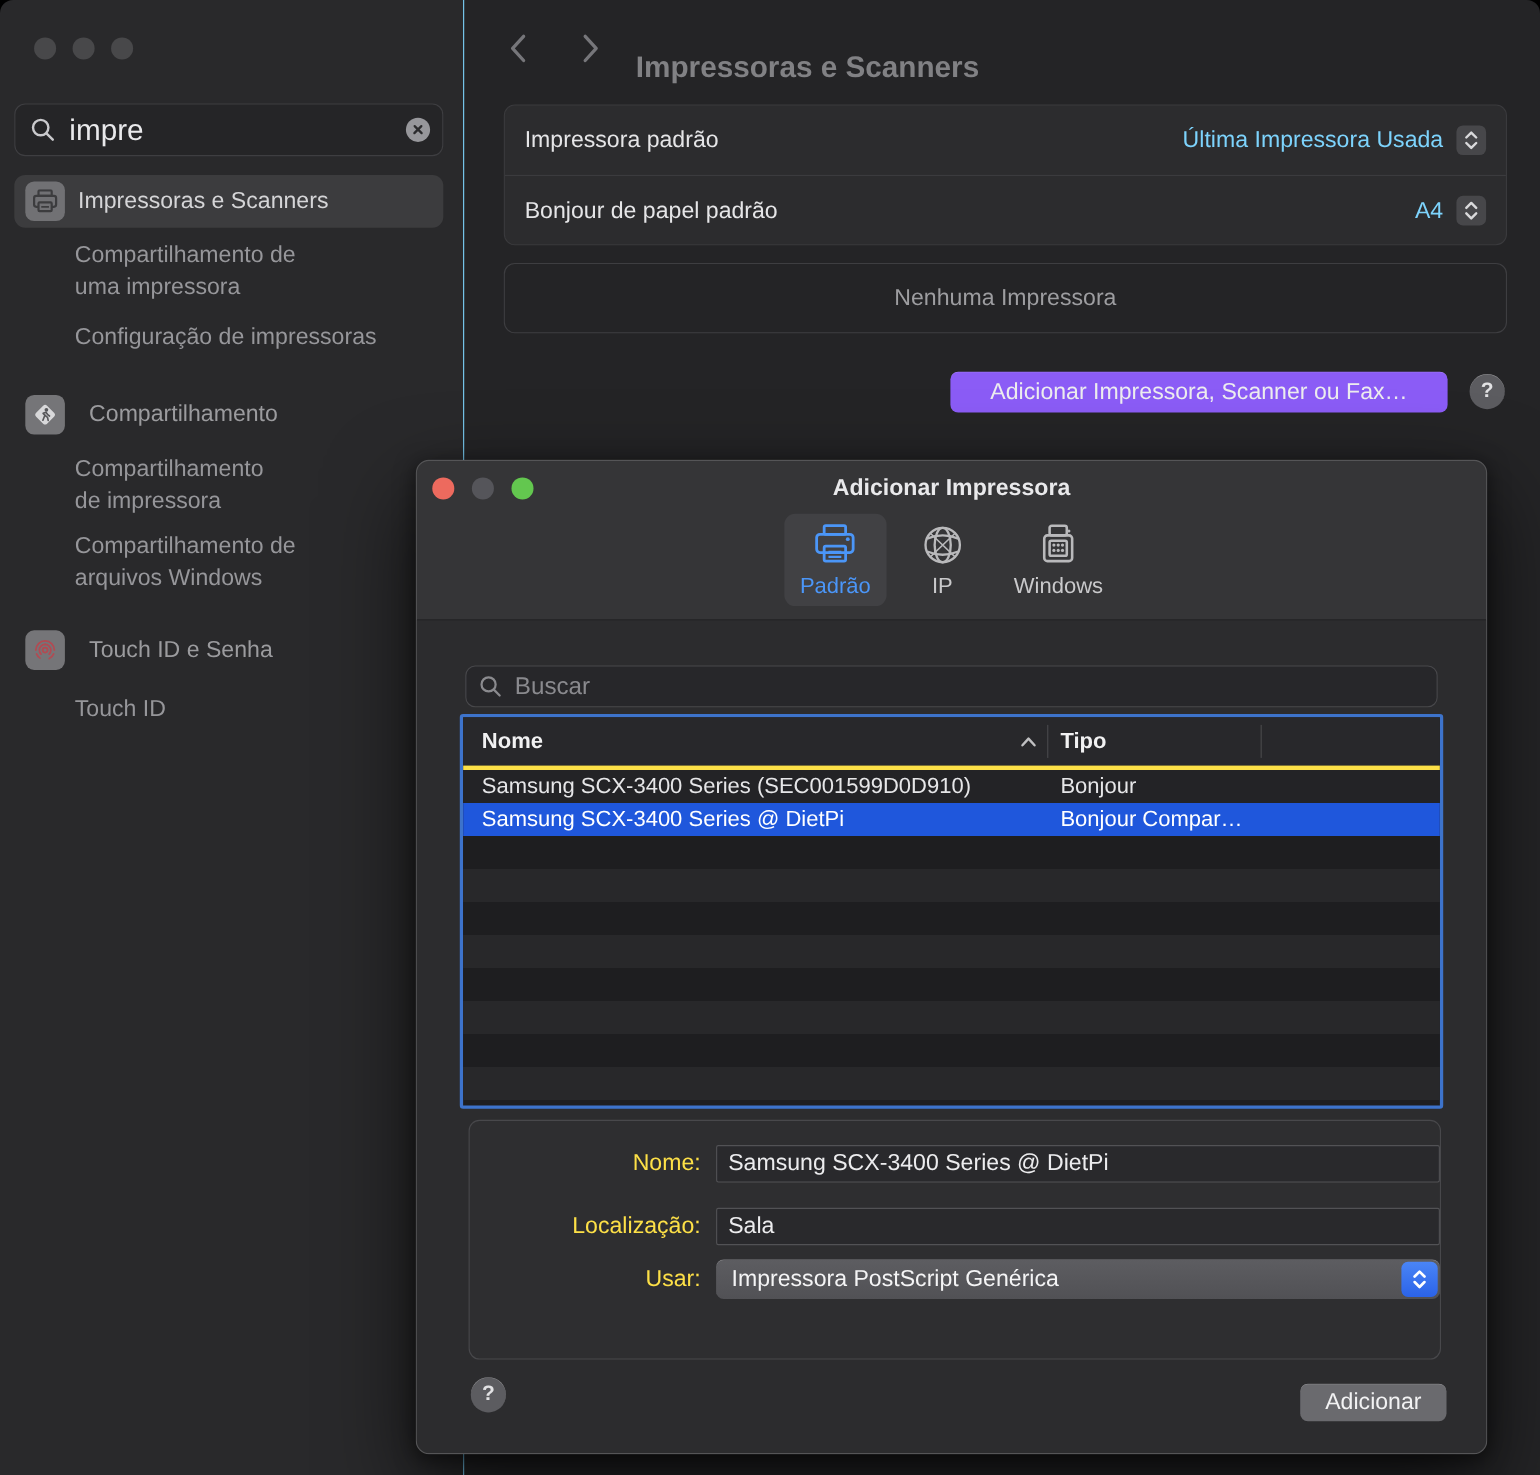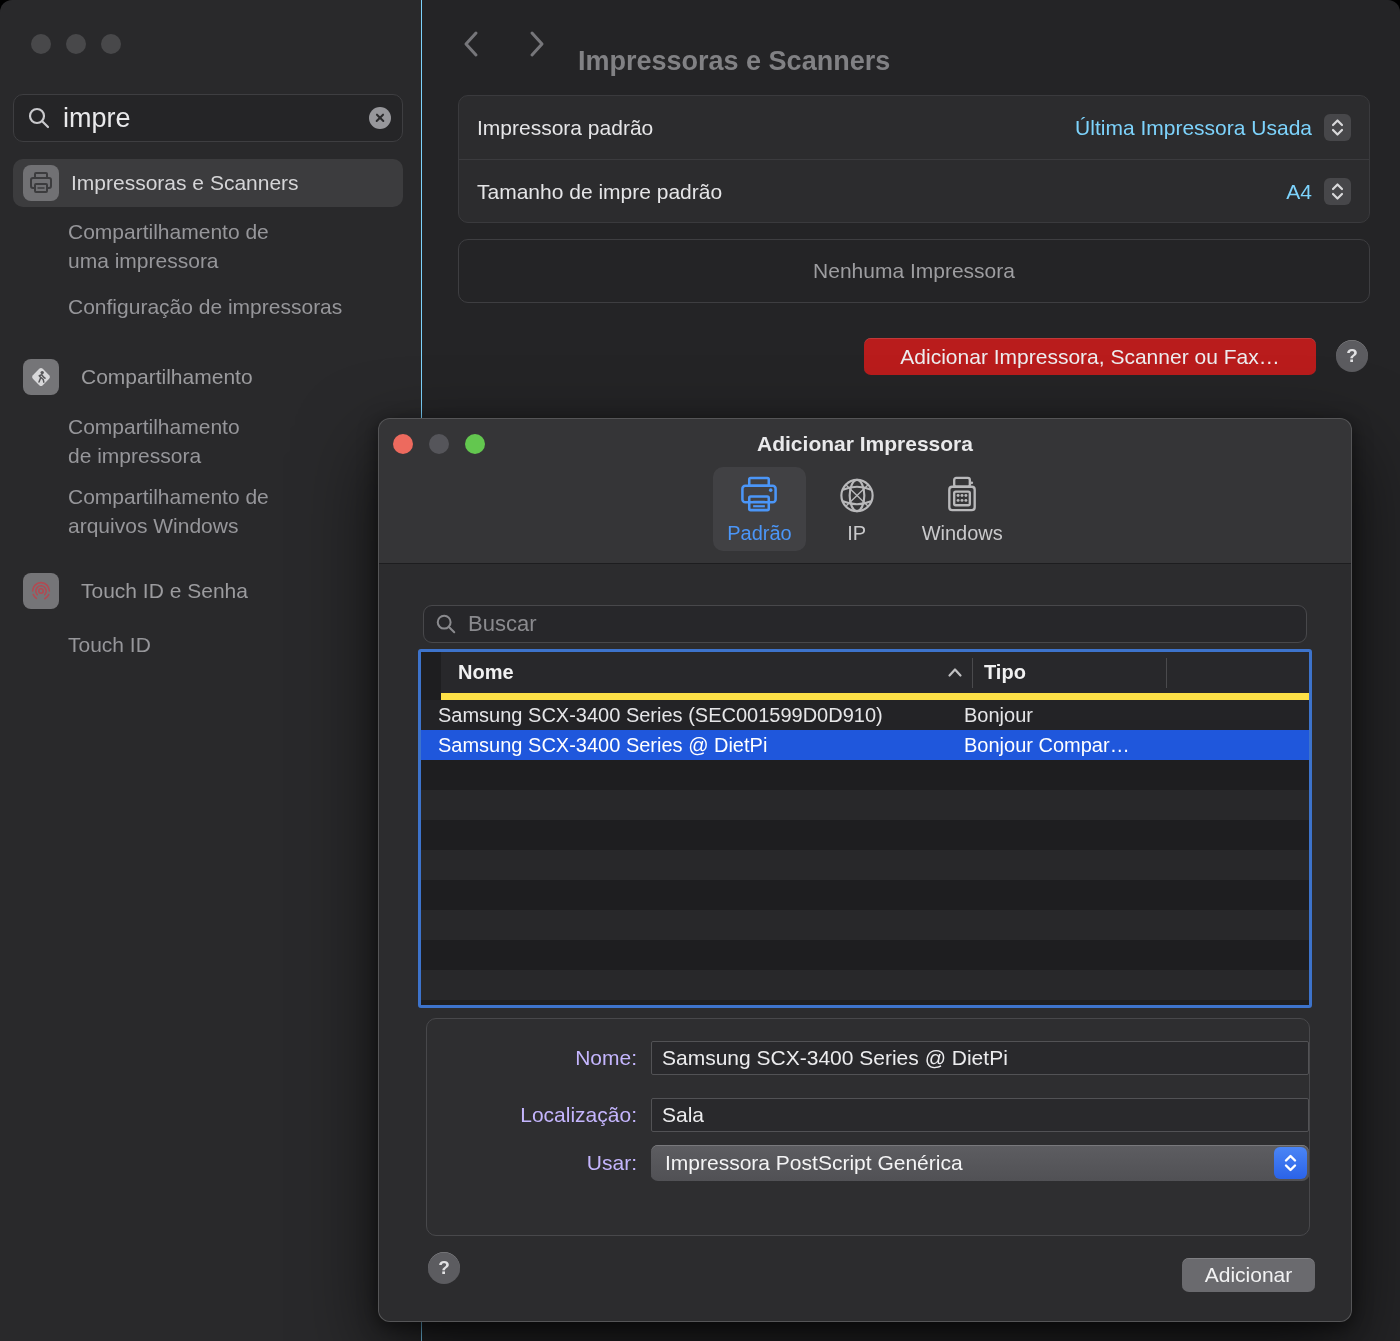--- a/index.html
+++ b/index.html
@@ -45,21 +45,21 @@
   .prefrow{height:63px;display:flex;align-items:center;padding:0 18px;}
   .prefrow + .prefrow{border-top:1px solid #3b3b3e;}
   .prefrow .plabel{font-size:21px;color:#e5e5e7;flex:1;}
   .prefrow .pvalue{font-size:21px;color:#7dd3fc;margin-right:12px;}
   .stepper{width:27px;height:27px;border-radius:6px;background:#47474a;display:flex;
            align-items:center;justify-content:center;}
   .card2{position:absolute;left:36px;top:239px;width:912px;height:64px;border-radius:10px;
          border:1px solid #3e3e41;box-sizing:border-box;display:flex;align-items:center;
          justify-content:center;font-size:21px;color:#9d9da0;}
   .addbtn{position:absolute;left:442px;top:338px;width:452px;height:37px;border-radius:7px;
-          background:#b91c1c;border:none;color:#ededef;font-size:21px;font-family:inherit;
+          background:#8b5cf6;border:none;color:#ededef;font-size:21px;font-family:inherit;
           box-shadow:inset 0 0.5px 0 rgba(255,255,255,.25);}
   .helpbtn{position:absolute;width:32px;height:32px;border-radius:50%;background:#5c5c60;
            color:#e2e2e4;font-size:19px;font-weight:700;display:flex;align-items:center;
            justify-content:center;box-shadow:inset 0 0.5px 0 rgba(255,255,255,.3);}
   .main .helpbtn{left:914px;top:340px;}
   
   .dialog{position:absolute;left:378px;top:418px;width:974px;height:904px;border-radius:12px;
           background:#353537;border:1px solid rgba(255,255,255,.16);box-sizing:border-box;
           box-shadow:0 32px 80px rgba(0,0,0,.65), 0 4px 18px rgba(0,0,0,.5);}
   .dtl{position:absolute;width:20px;height:20px;border-radius:50%;top:15px;}
@@ -80,39 +80,39 @@
   .dsearch{position:absolute;left:44px;top:41px;width:884px;height:38px;border-radius:9px;
            background:#27272a;border:1px solid #48484b;box-sizing:border-box;display:flex;
            align-items:center;}
   .dsearch svg{margin-left:11px;flex:0 0 auto;}
   .dsearch input{flex:1;background:transparent;border:none;outline:none;font-size:22px;
                  color:#e9e9eb;font-family:inherit;margin-left:9px;min-width:0;}
   .dsearch input::placeholder{color:#8a8a8e;}
   .tablewrap{position:absolute;left:39px;top:85px;width:894px;height:359px;
              border:3px solid #3d73cb;border-radius:3px;background:#1e1e20;box-sizing:border-box;
              overflow:hidden;}
-  .thead{display:flex;height:48px;background:#28282b;border-bottom:7px solid #fde047;
-         box-sizing:border-box;align-items:center;margin-left:20px;}
+  .thead{display:flex;height:48px;background:#28282b;border-bottom:4px solid #fde047;
+         box-sizing:border-box;align-items:center;}
   .th{font-size:20px;font-weight:700;color:#f1f1f2;display:flex;align-items:center;
       box-sizing:border-box;height:30px;}
   .th.nome{width:532px;padding-left:17px;border-right:1px solid #4a4a4d;}
   .th.nome .sort{margin-left:auto;margin-right:9px;display:flex;}
   .th.tipo{width:194px;padding-left:11px;border-right:1px solid #4a4a4d;}
   .trow{display:flex;height:30px;align-items:center;font-size:20px;color:#e6e6e8;}
   .trow .c1{width:532px;padding-left:17px;box-sizing:border-box;white-space:nowrap;}
   .trow .c2{padding-left:11px;white-space:nowrap;}
   .trow.r1{background:#232326;}
   .trow.selrow{background:#1f57dc;color:#fff;}
   .stripe{height:30px;}
   .stripe:nth-child(odd){background:#1e1e20;}
   .stripe:nth-child(even){background:#28282a;}
   .formcard{position:absolute;left:47px;top:454px;width:884px;height:218px;border-radius:10px;
             border:1px solid #48484b;background:#2e2e30;box-sizing:border-box;}
   .frow{position:absolute;left:0;right:0;display:flex;align-items:center;}
-  .frow .flabel{width:210px;text-align:right;font-size:21px;color:#c4b5fd;flex:0 0 auto;}
+  .frow .flabel{width:210px;text-align:right;font-size:21px;color:#fde047;flex:0 0 auto;}
   .frow input{margin-left:14px;width:652px;height:32px;background:#29292c;
               border:1px solid #525255;border-radius:2px;color:#ececee;font-size:21px;
               font-family:inherit;padding:0 10px;outline:none;}
   .frow.f1{top:22px}.frow.f2{top:79px}.frow.f3{top:126px}
   .popup{margin-left:14px;width:674px;height:36px;border-radius:7px;position:relative;
          background:linear-gradient(#5d5d61,#515155);box-shadow:inset 0 0.5px 0 rgba(255,255,255,.35);
          display:flex;align-items:center;box-sizing:border-box;}
   .popup .ptext{margin-left:14px;font-size:21px;color:#f4f4f5;}
   .popcap{position:absolute;right:2px;top:2px;bottom:2px;width:33px;border-radius:6px;
           background:linear-gradient(#4a85f6,#2b63e8);display:flex;align-items:center;
@@ -207,21 +207,21 @@
           <span class="plabel">Impressora padrão</span>
           <span class="pvalue">Última Impressora Usada</span>
           <span class="stepper">
             <svg width="15" height="19" viewBox="0 0 15 19">
               <polyline points="3,7 7.5,2.5 12,7" fill="none" stroke="#d9d9db" stroke-width="2.2" stroke-linecap="round" stroke-linejoin="round"></polyline>
               <polyline points="3,12 7.5,16.5 12,12" fill="none" stroke="#d9d9db" stroke-width="2.2" stroke-linecap="round" stroke-linejoin="round"></polyline>
             </svg>
           </span>
         </div>
         <div class="prefrow">
-          <span class="plabel">Tamanho de impre padrão</span>
+          <span class="plabel">Bonjour de papel padrão</span>
           <span class="pvalue">A4</span>
           <span class="stepper">
             <svg width="15" height="19" viewBox="0 0 15 19">
               <polyline points="3,7 7.5,2.5 12,7" fill="none" stroke="#d9d9db" stroke-width="2.2" stroke-linecap="round" stroke-linejoin="round"></polyline>
               <polyline points="3,12 7.5,16.5 12,12" fill="none" stroke="#d9d9db" stroke-width="2.2" stroke-linecap="round" stroke-linejoin="round"></polyline>
             </svg>
           </span>
         </div>
       </div>
 

